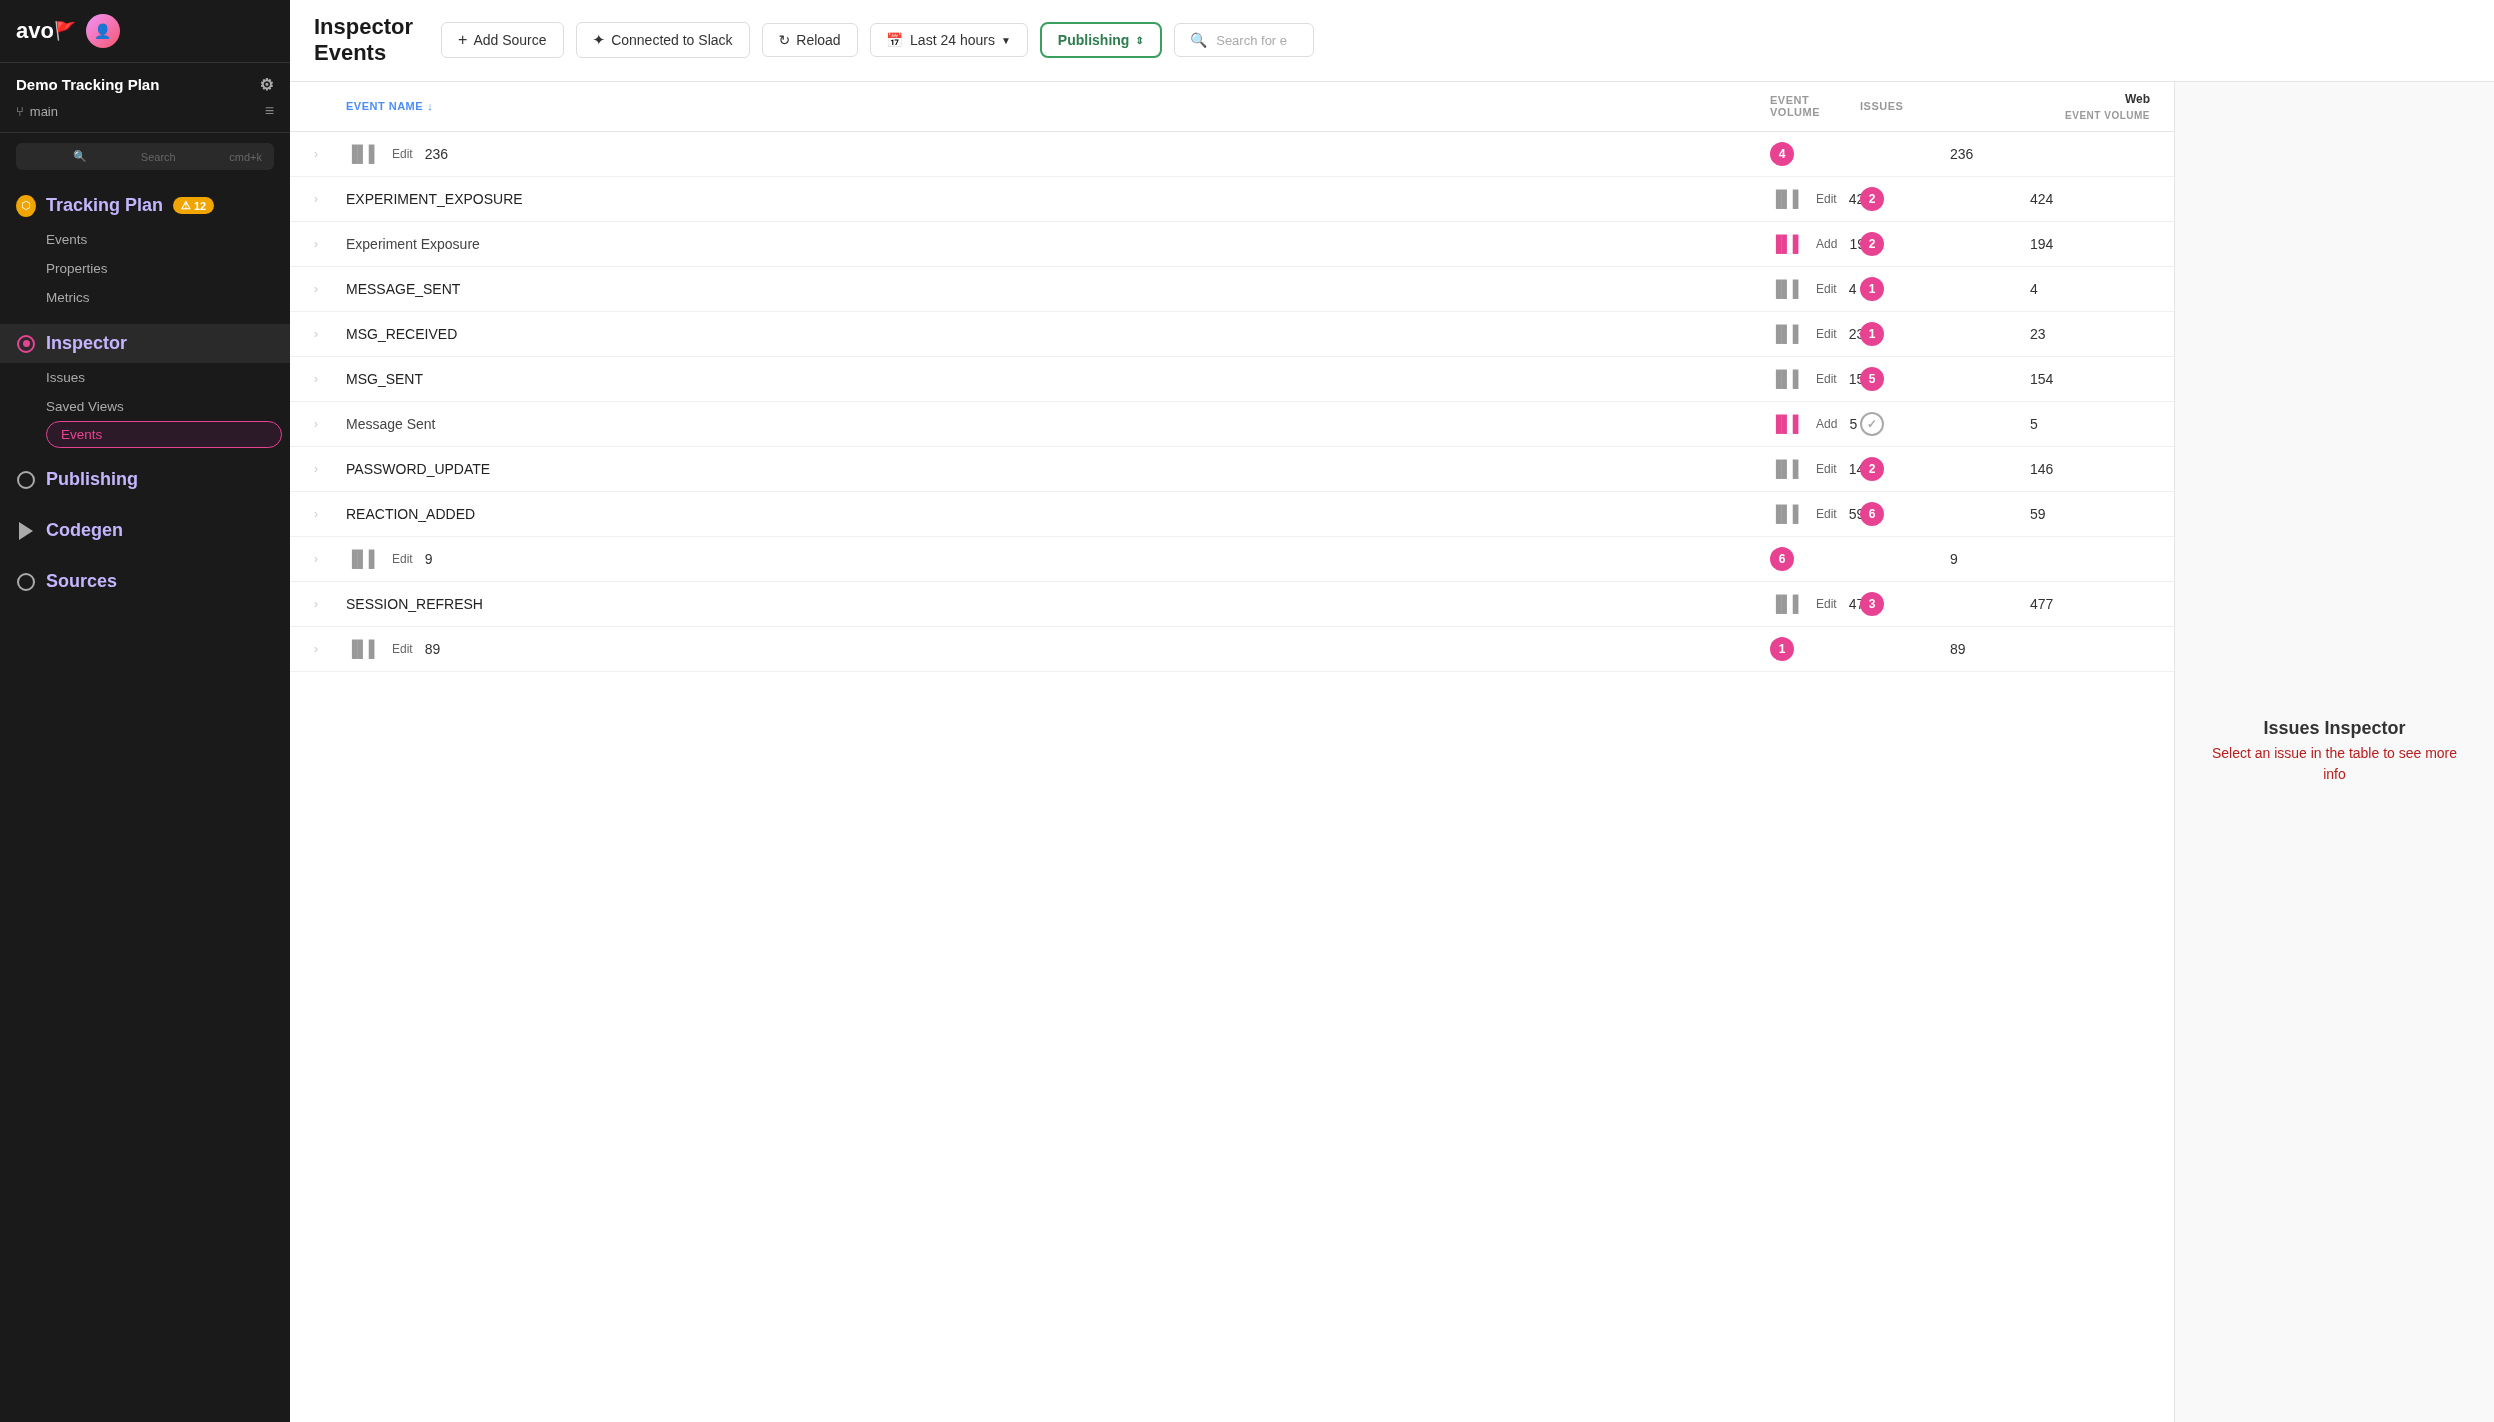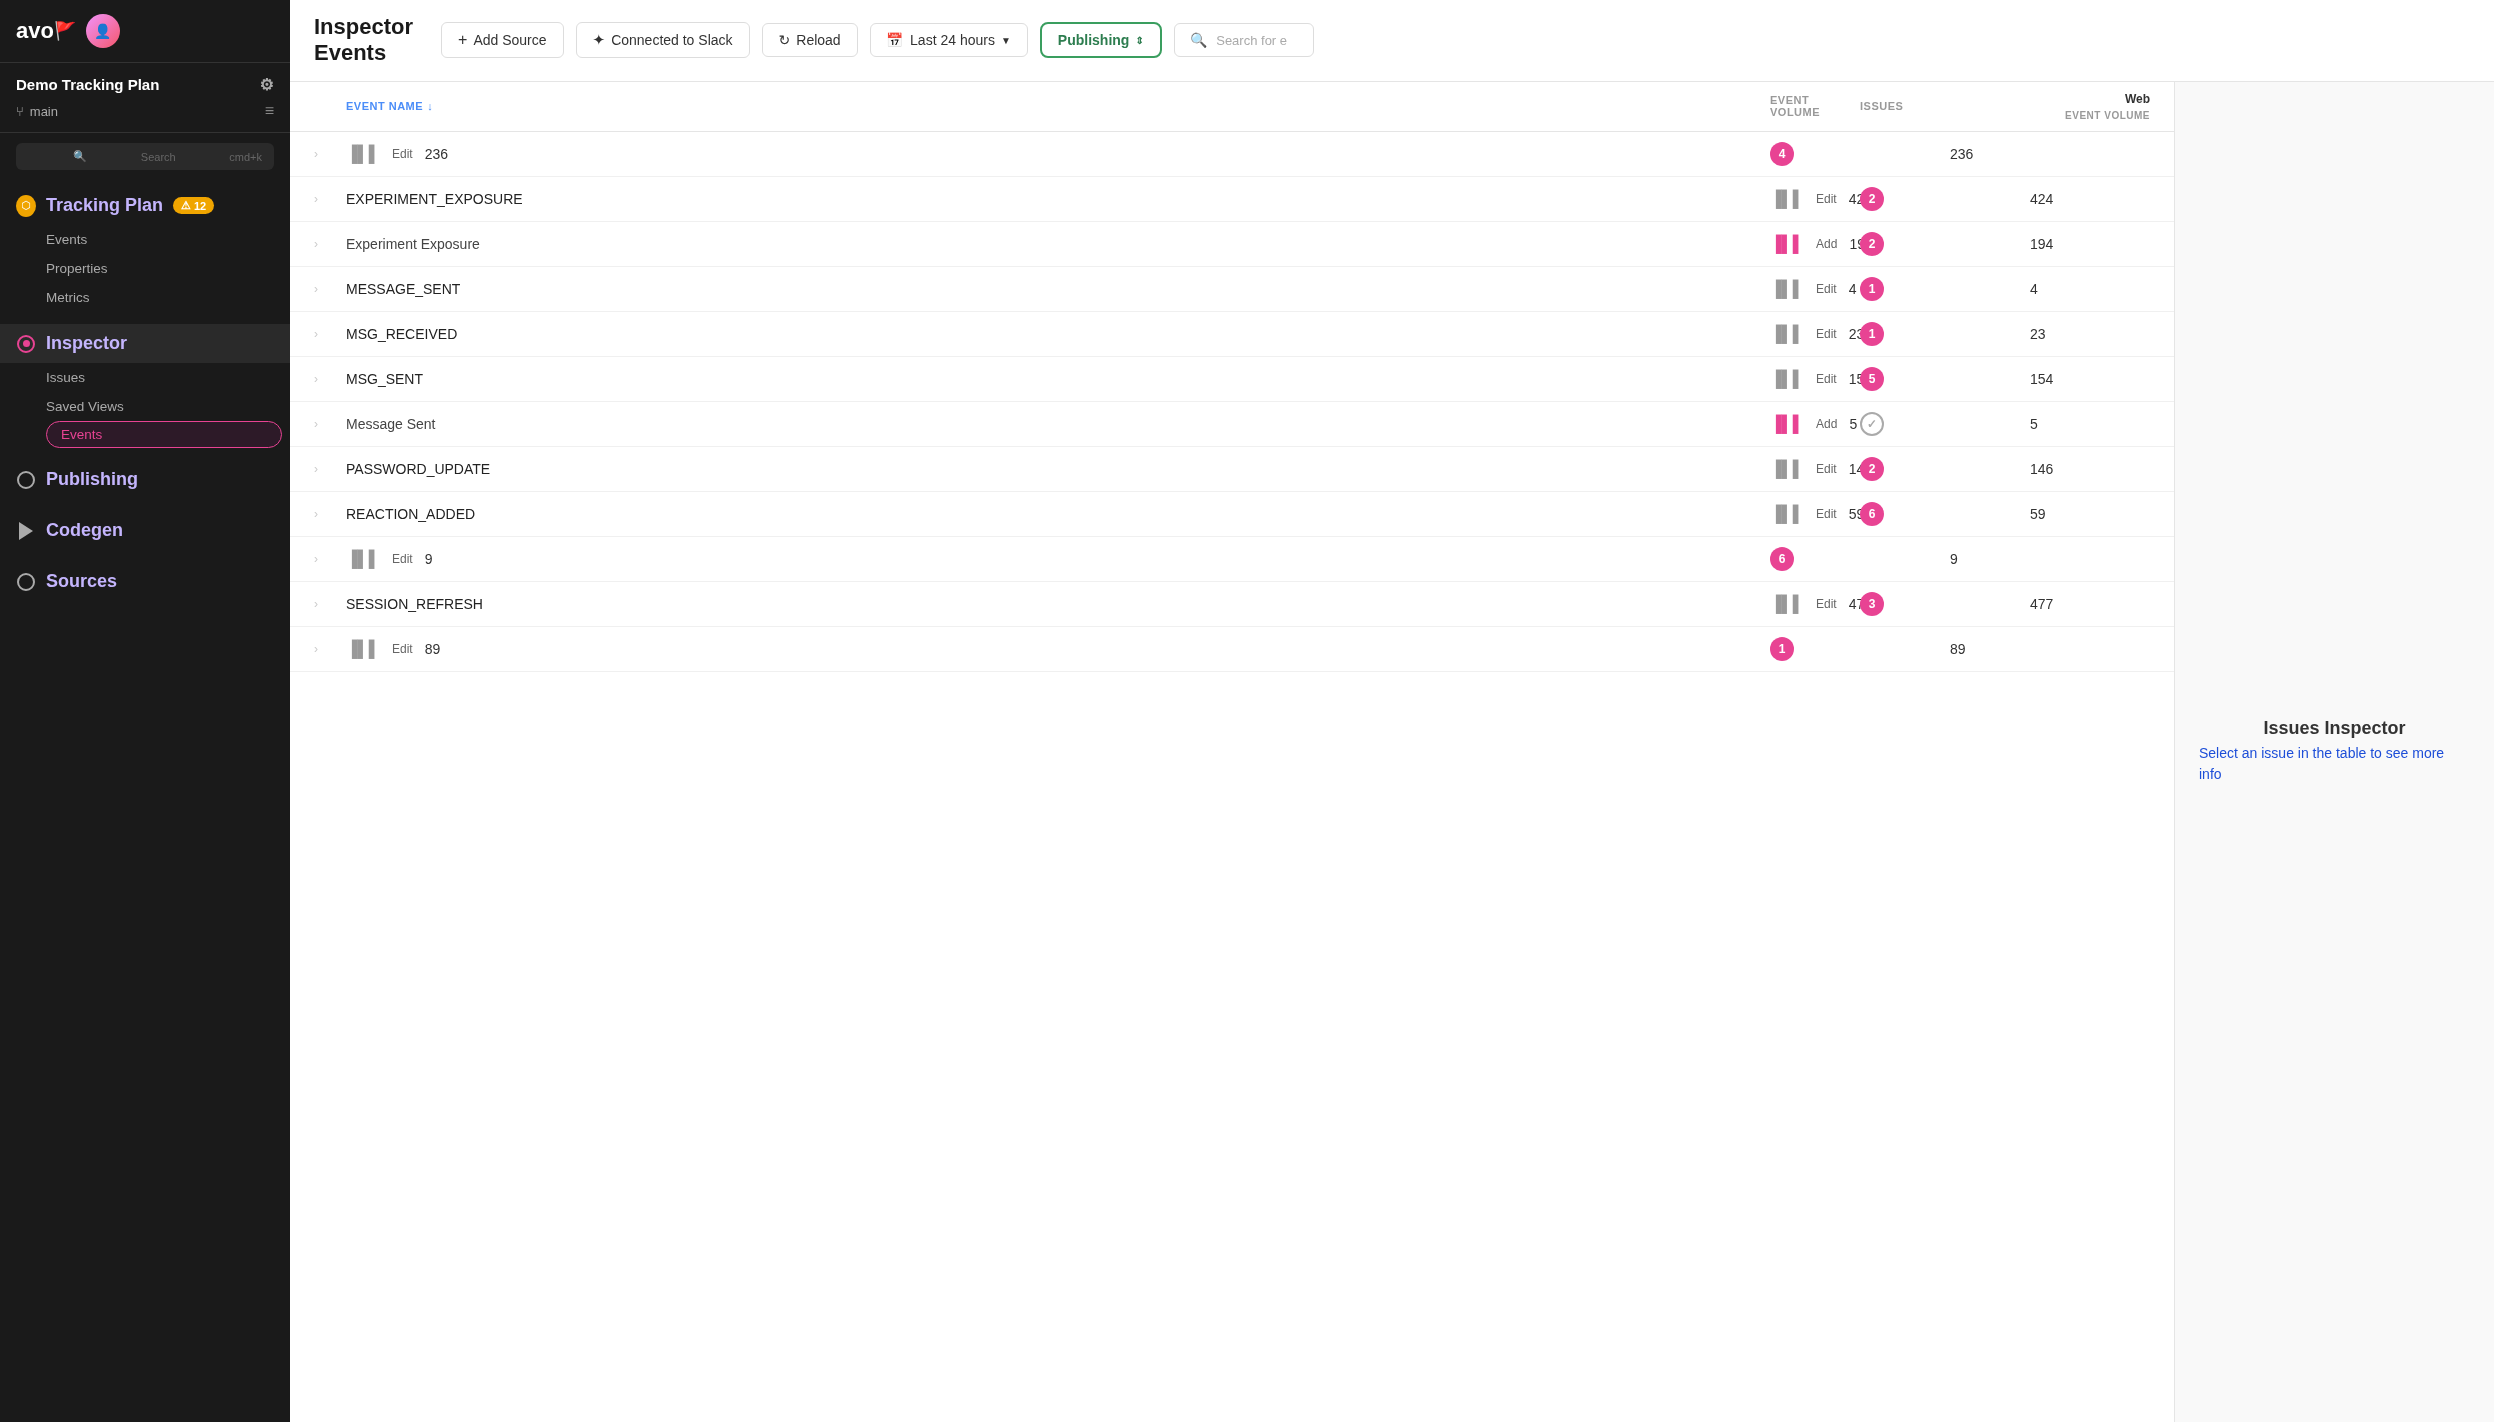--- a/index.html
+++ b/index.html
@@ -322,21 +322,22 @@
     }
     .right-panel-title {
       font-size: 18px;
       font-weight: 700;
       color: #333;
       text-align: center;
       margin-bottom: 4px;
     }
     .right-panel-desc {
       font-size: 14px;
-      color: #1d4ed8;
+      color: #b91c1c;
+      text-align: center;
       line-height: 1.5;
     }
 
     
     .tp-icon {
       width: 22px;
       height: 22px;
       background: #f0a500;
       border-radius: 50%;
       display: inline-flex;

